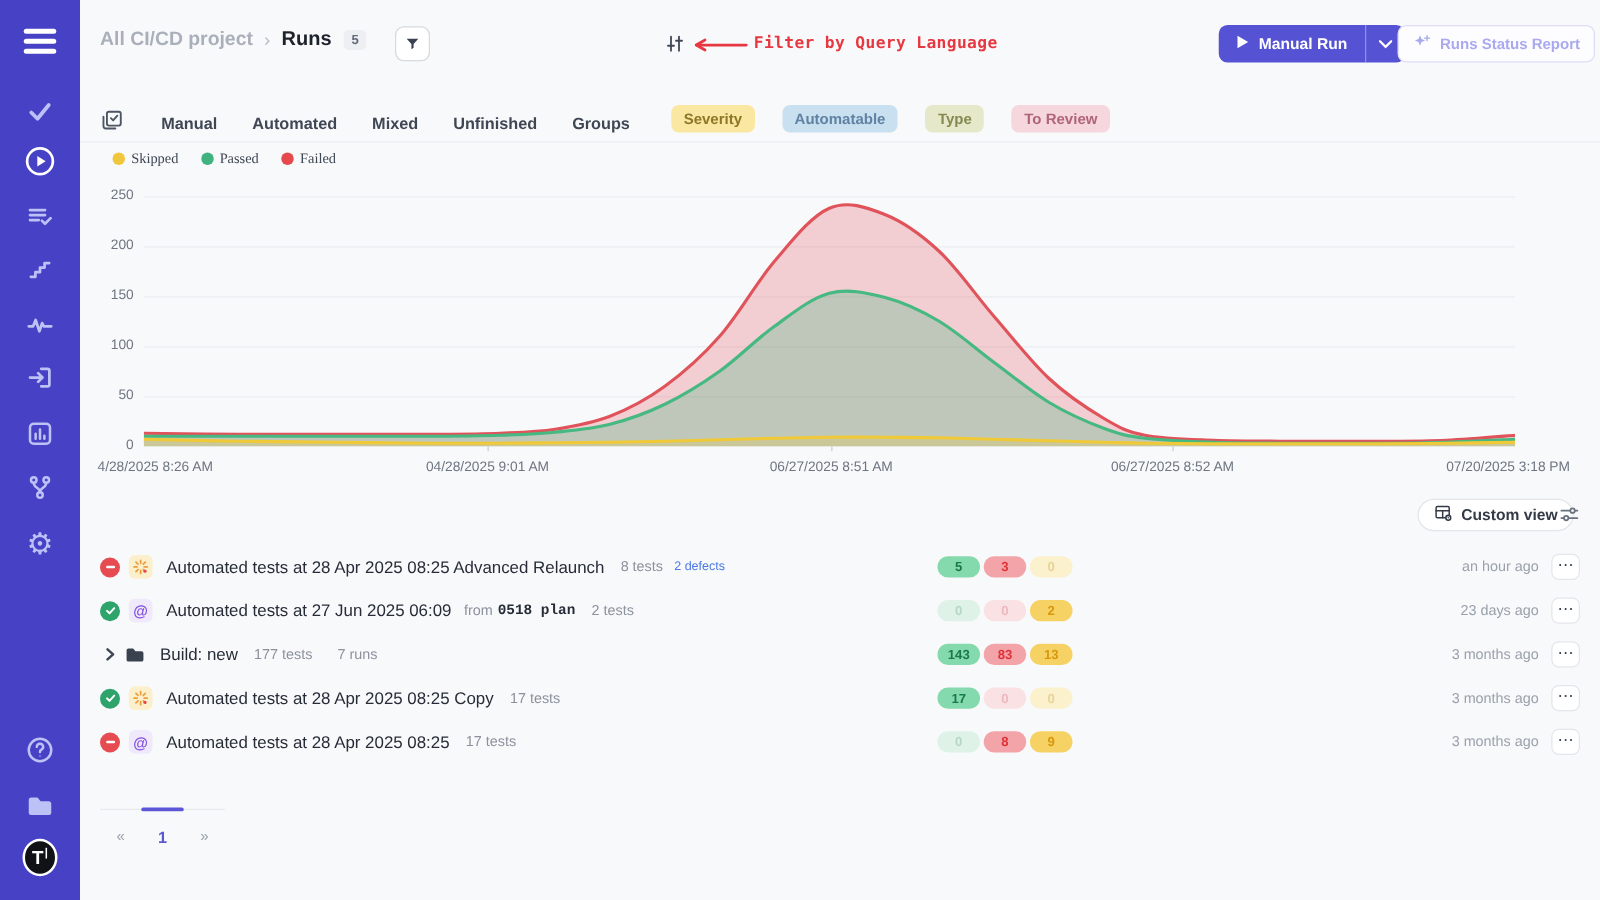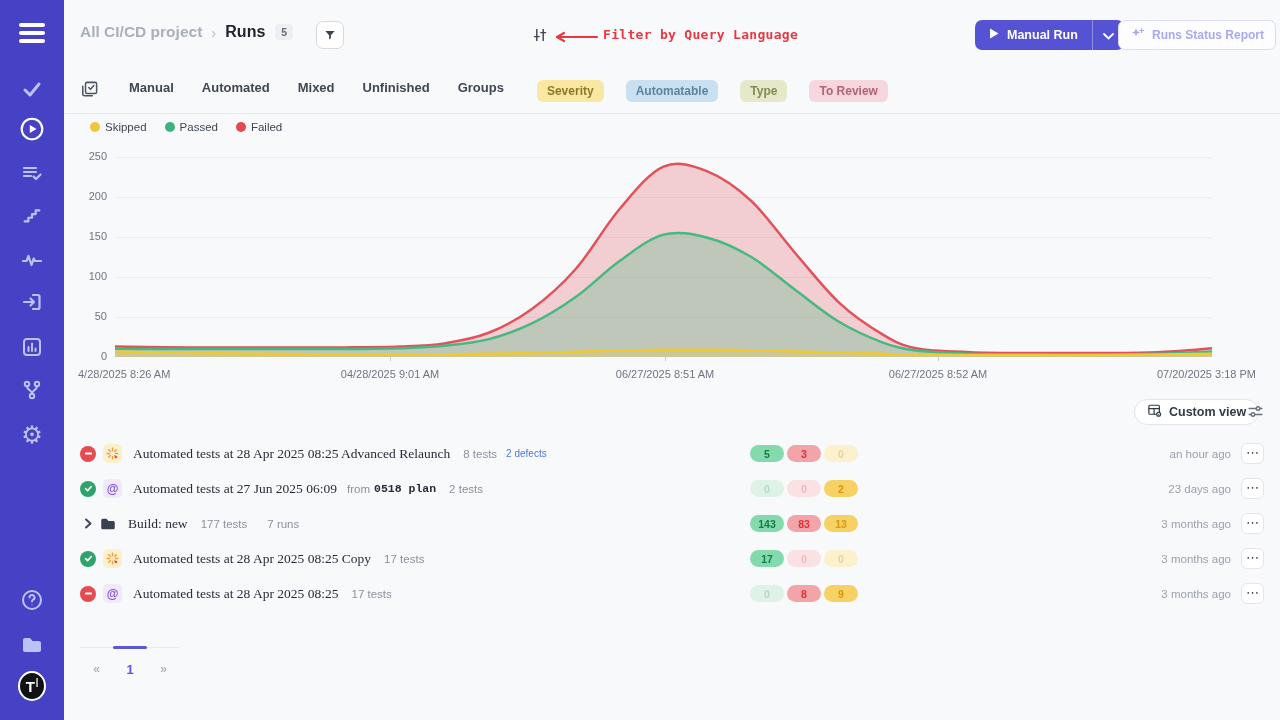--- a/index.html
+++ b/index.html
@@ -37,27 +37,27 @@
       font-weight:bold;font-size:13px;color:#e73841;letter-spacing:.3px;white-space:nowrap;text-align:center;}
   .btn-manual{position:absolute;left:911px;top:20px;height:30px;display:flex;border-radius:7px;
       overflow:hidden;background:#5652d4;color:#fff;cursor:pointer;}
   .btn-manual .mr-main{display:flex;align-items:center;gap:8px;padding:0 14px;font-size:12.5px;font-weight:bold;}
   .btn-manual .mr-chev{width:31px;display:flex;align-items:center;justify-content:center;
       border-left:1px solid rgba(255,255,255,.35);}
   .btn-rsr{position:absolute;left:1054px;top:20px;height:30px;box-sizing:border-box;border:1px solid #dedcf7;
       border-radius:7px;background:#fdfdff;color:#a9a9ef;font-size:12px;font-weight:bold;display:flex;
       align-items:center;gap:7px;padding:0 11px;cursor:pointer;white-space:nowrap;}
   
-  .tabsrow{position:absolute;left:16px;top:80px;height:26px;display:flex;align-items:flex-start;}
+  .tabsrow{position:absolute;left:16px;top:80px;height:26px;display:flex;align-items:flex-end;}
   .tabs-icon{color:#4b5563;margin-right:30px;display:flex;}
   .tab{font-size:13px;font-weight:bold;color:#3f4654;margin-right:28px;cursor:pointer;white-space:nowrap;}
   .chip{font-size:12px;font-weight:bold;padding:4px 10px;border-radius:6px;margin-right:22px;cursor:pointer;white-space:nowrap;}
   .tabs-border{position:absolute;left:0;top:113px;width:1216px;height:1px;background:#e9ebef;}
   
-  .legend{position:absolute;left:26px;top:121px;display:flex;gap:18px;align-items:center;}
+  .legend{position:absolute;left:26px;top:121px;display:flex;gap:18px;align-items:center;font-family:Liberation Serif, serif;}
   .legend-item{display:flex;align-items:center;gap:5px;font-size:11.5px;color:#3f4654;}
   .legend-dot{width:10px;height:10px;border-radius:50%;}
   .ylab{position:absolute;left:0;width:43px;text-align:right;font-size:11px;color:#6e7582;}
   .gridline{position:absolute;left:51px;width:1097px;height:1px;background:#ebedf1;}
   .chart-svg{position:absolute;left:51px;top:145px;}
   .xtick{position:absolute;width:1px;height:4px;background:#c9cdd4;top:357px;}
   .xlab{position:absolute;top:368px;font-size:11px;color:#6e7582;white-space:nowrap;}
   .xl0{left:14px;} .xl1{left:326px;transform:translateX(-50%);} .xl2{left:601px;transform:translateX(-50%);}
   .xl3{left:874px;transform:translateX(-50%);} .xl4{right:24px;}
   
@@ -68,21 +68,21 @@
   
   .rows{position:absolute;left:16px;top:436px;width:1184px;}
   .run-row{position:relative;height:35px;display:flex;align-items:center;}
   .st-ic{width:16px;height:16px;border-radius:50%;display:flex;align-items:center;justify-content:center;flex:none;}
   .st-pass{background:#2ea46c;} .st-fail{background:#e54b50;}
   .chev-right{width:16px;display:flex;align-items:center;justify-content:center;color:#3f4754;flex:none;cursor:pointer;}
   .type-ic{width:19px;height:19px;border-radius:5px;margin-left:7px;display:flex;align-items:center;
       justify-content:center;flex:none;}
   .t-burst{background:#fcefcb;} .t-cursor{background:#f0e9fb;color:#8250df;font-weight:bold;font-size:12px;}
   .t-folder{background:transparent;margin-left:2px;}
-  .run-title{margin-left:11px;font-size:13.5px;color:#272d38;white-space:nowrap;font-family:Liberation Serif, serif;}
+  .run-title{margin-left:11px;font-size:13.5px;color:#272d38;white-space:nowrap;}
   .run-from{margin-left:10px;font-size:11.5px;color:#8b919d;}
   .run-plan{font-size:11.5px;color:#272d38;font-weight:bold;}
   .run-meta{margin-left:13px;font-size:11.5px;color:#8b919d;white-space:nowrap;}
   .run-link{margin-left:9px;font-size:10px;color:#4b79e4;cursor:pointer;white-space:nowrap;}
   .pills{position:absolute;left:670px;display:flex;gap:3px;}
   .pill{width:34px;height:17px;border-radius:9px;font-size:10.5px;font-weight:bold;display:flex;
       align-items:center;justify-content:center;}
   .pg.on{background:#84d9ad;color:#187a4a;} .pg.off{background:#def2e8;color:#b5d8c6;}
   .pr.on{background:#f3a4a9;color:#de3238;} .pr.off{background:#fae2e4;color:#edb8bb;}
   .py.on{background:#f6d164;color:#d9970b;} .py.off{background:#fbf1cc;color:#e8d29a;}

